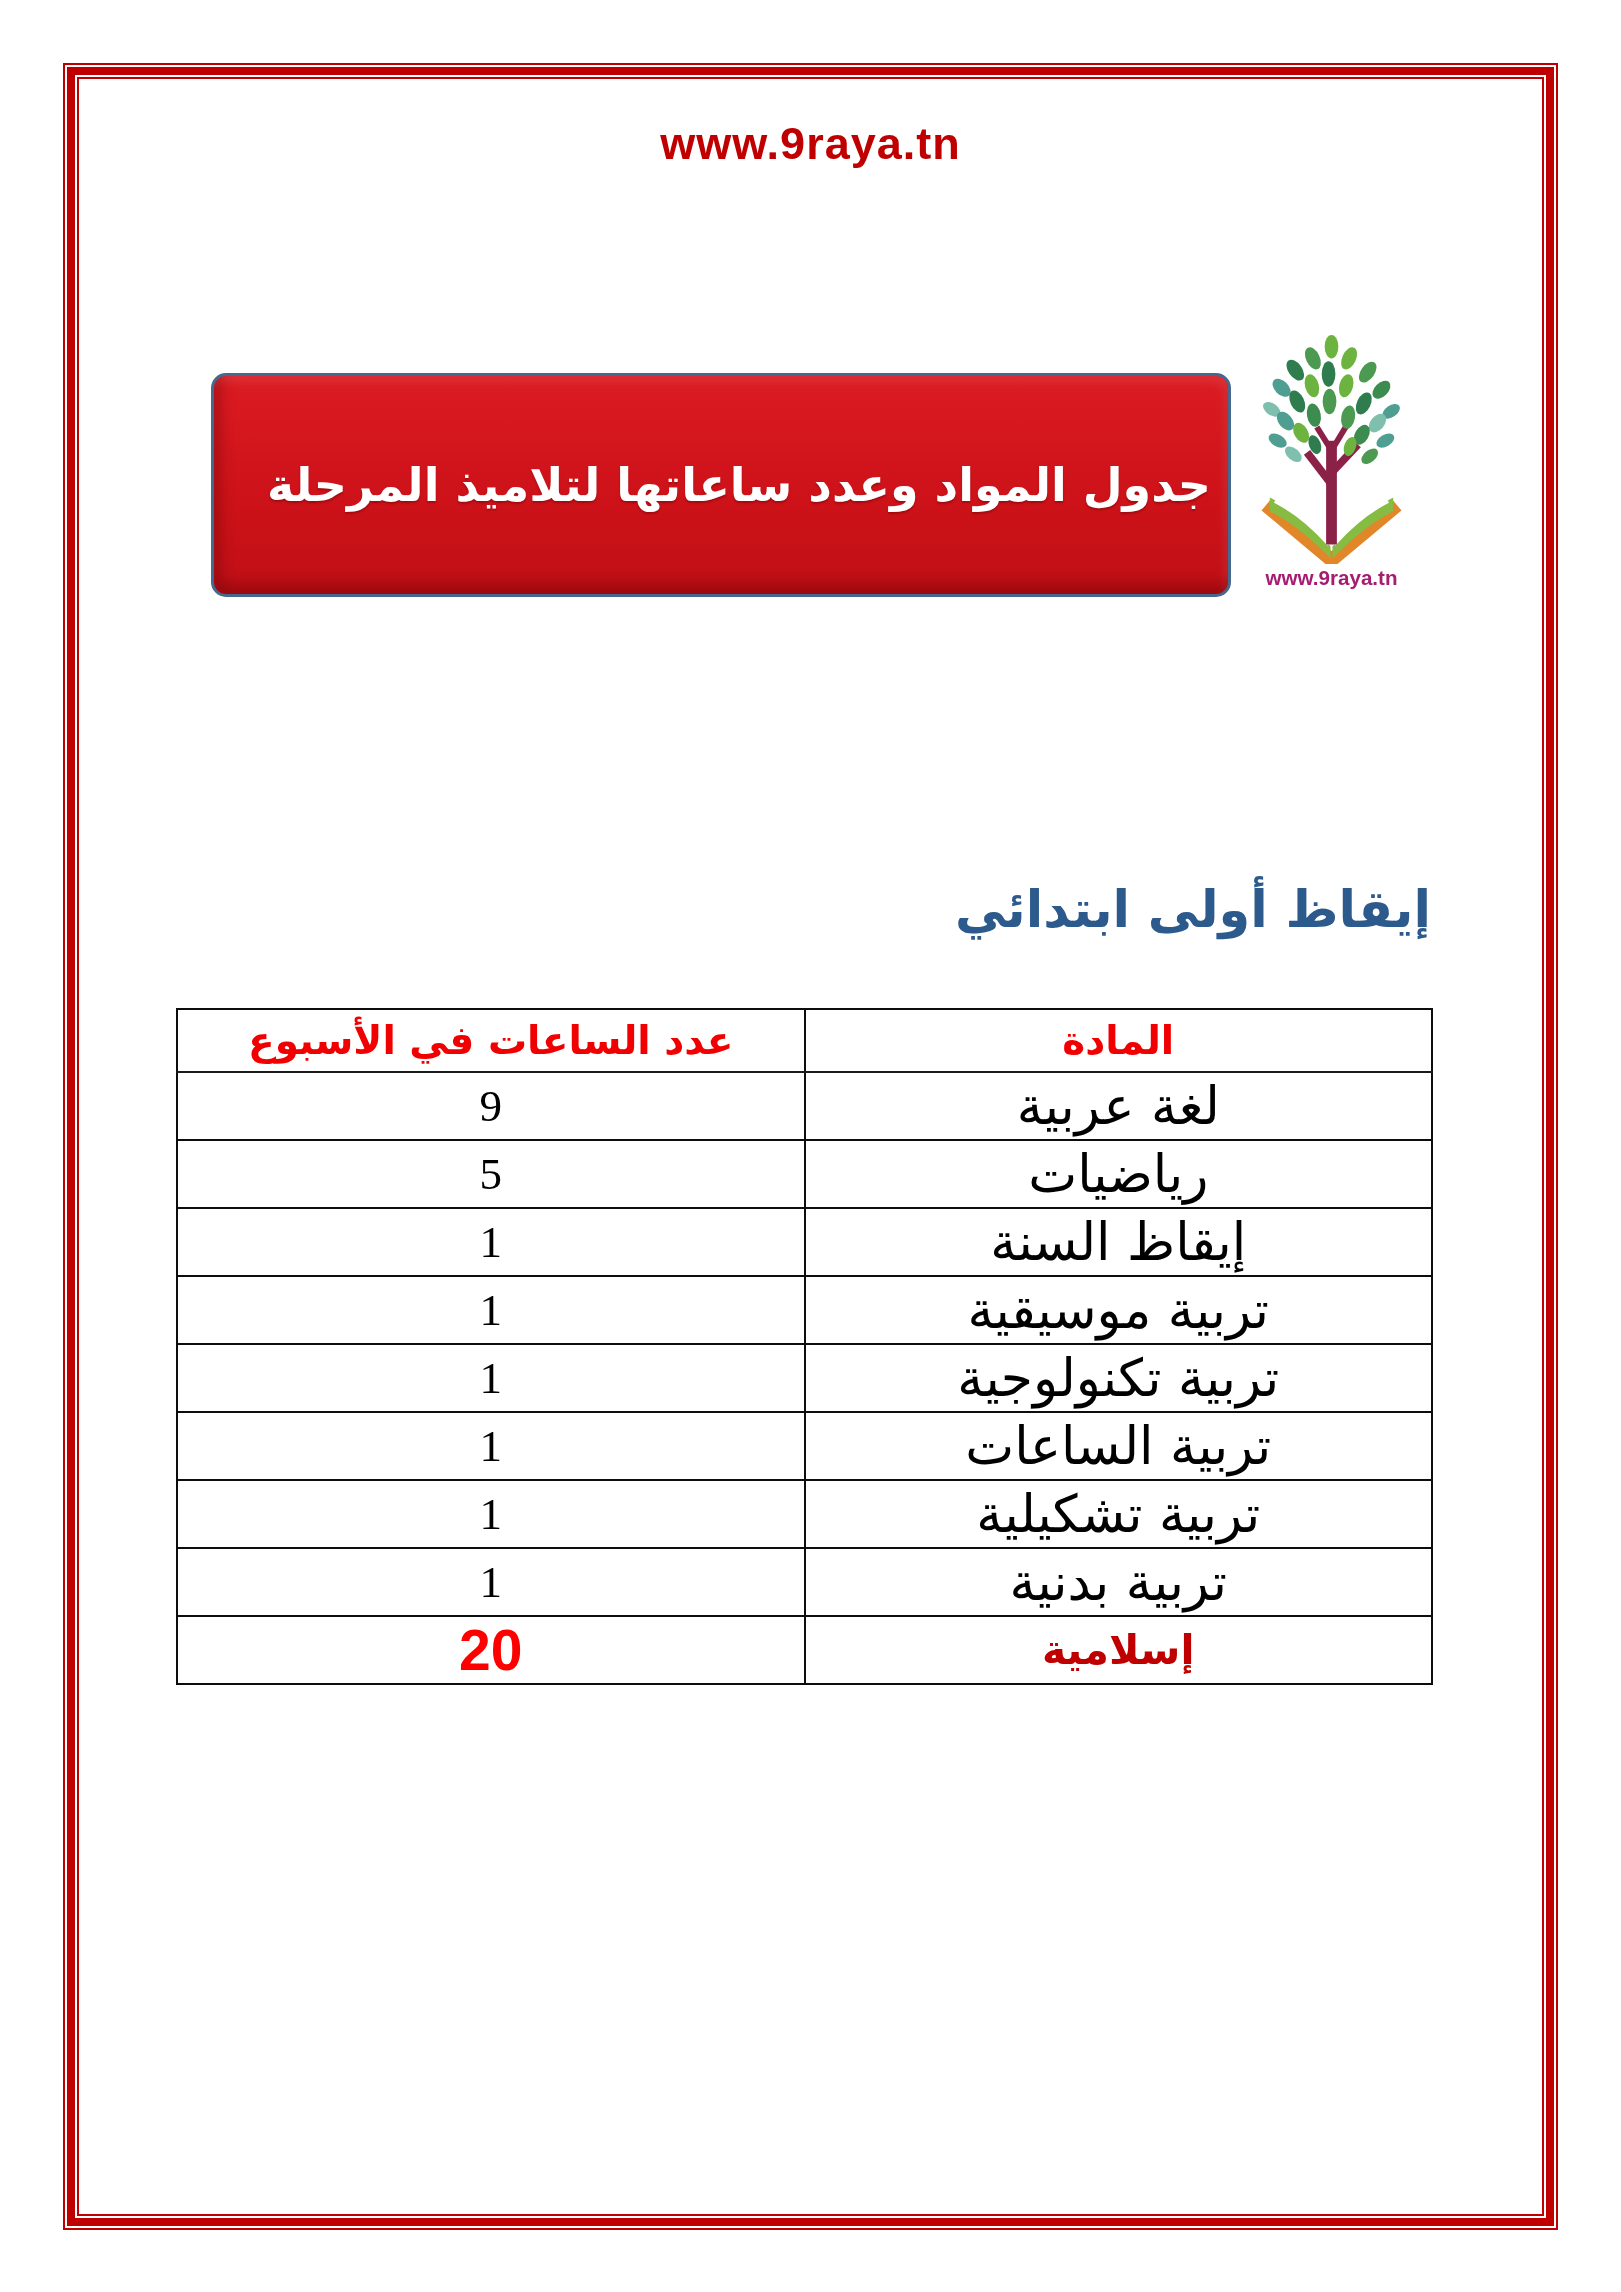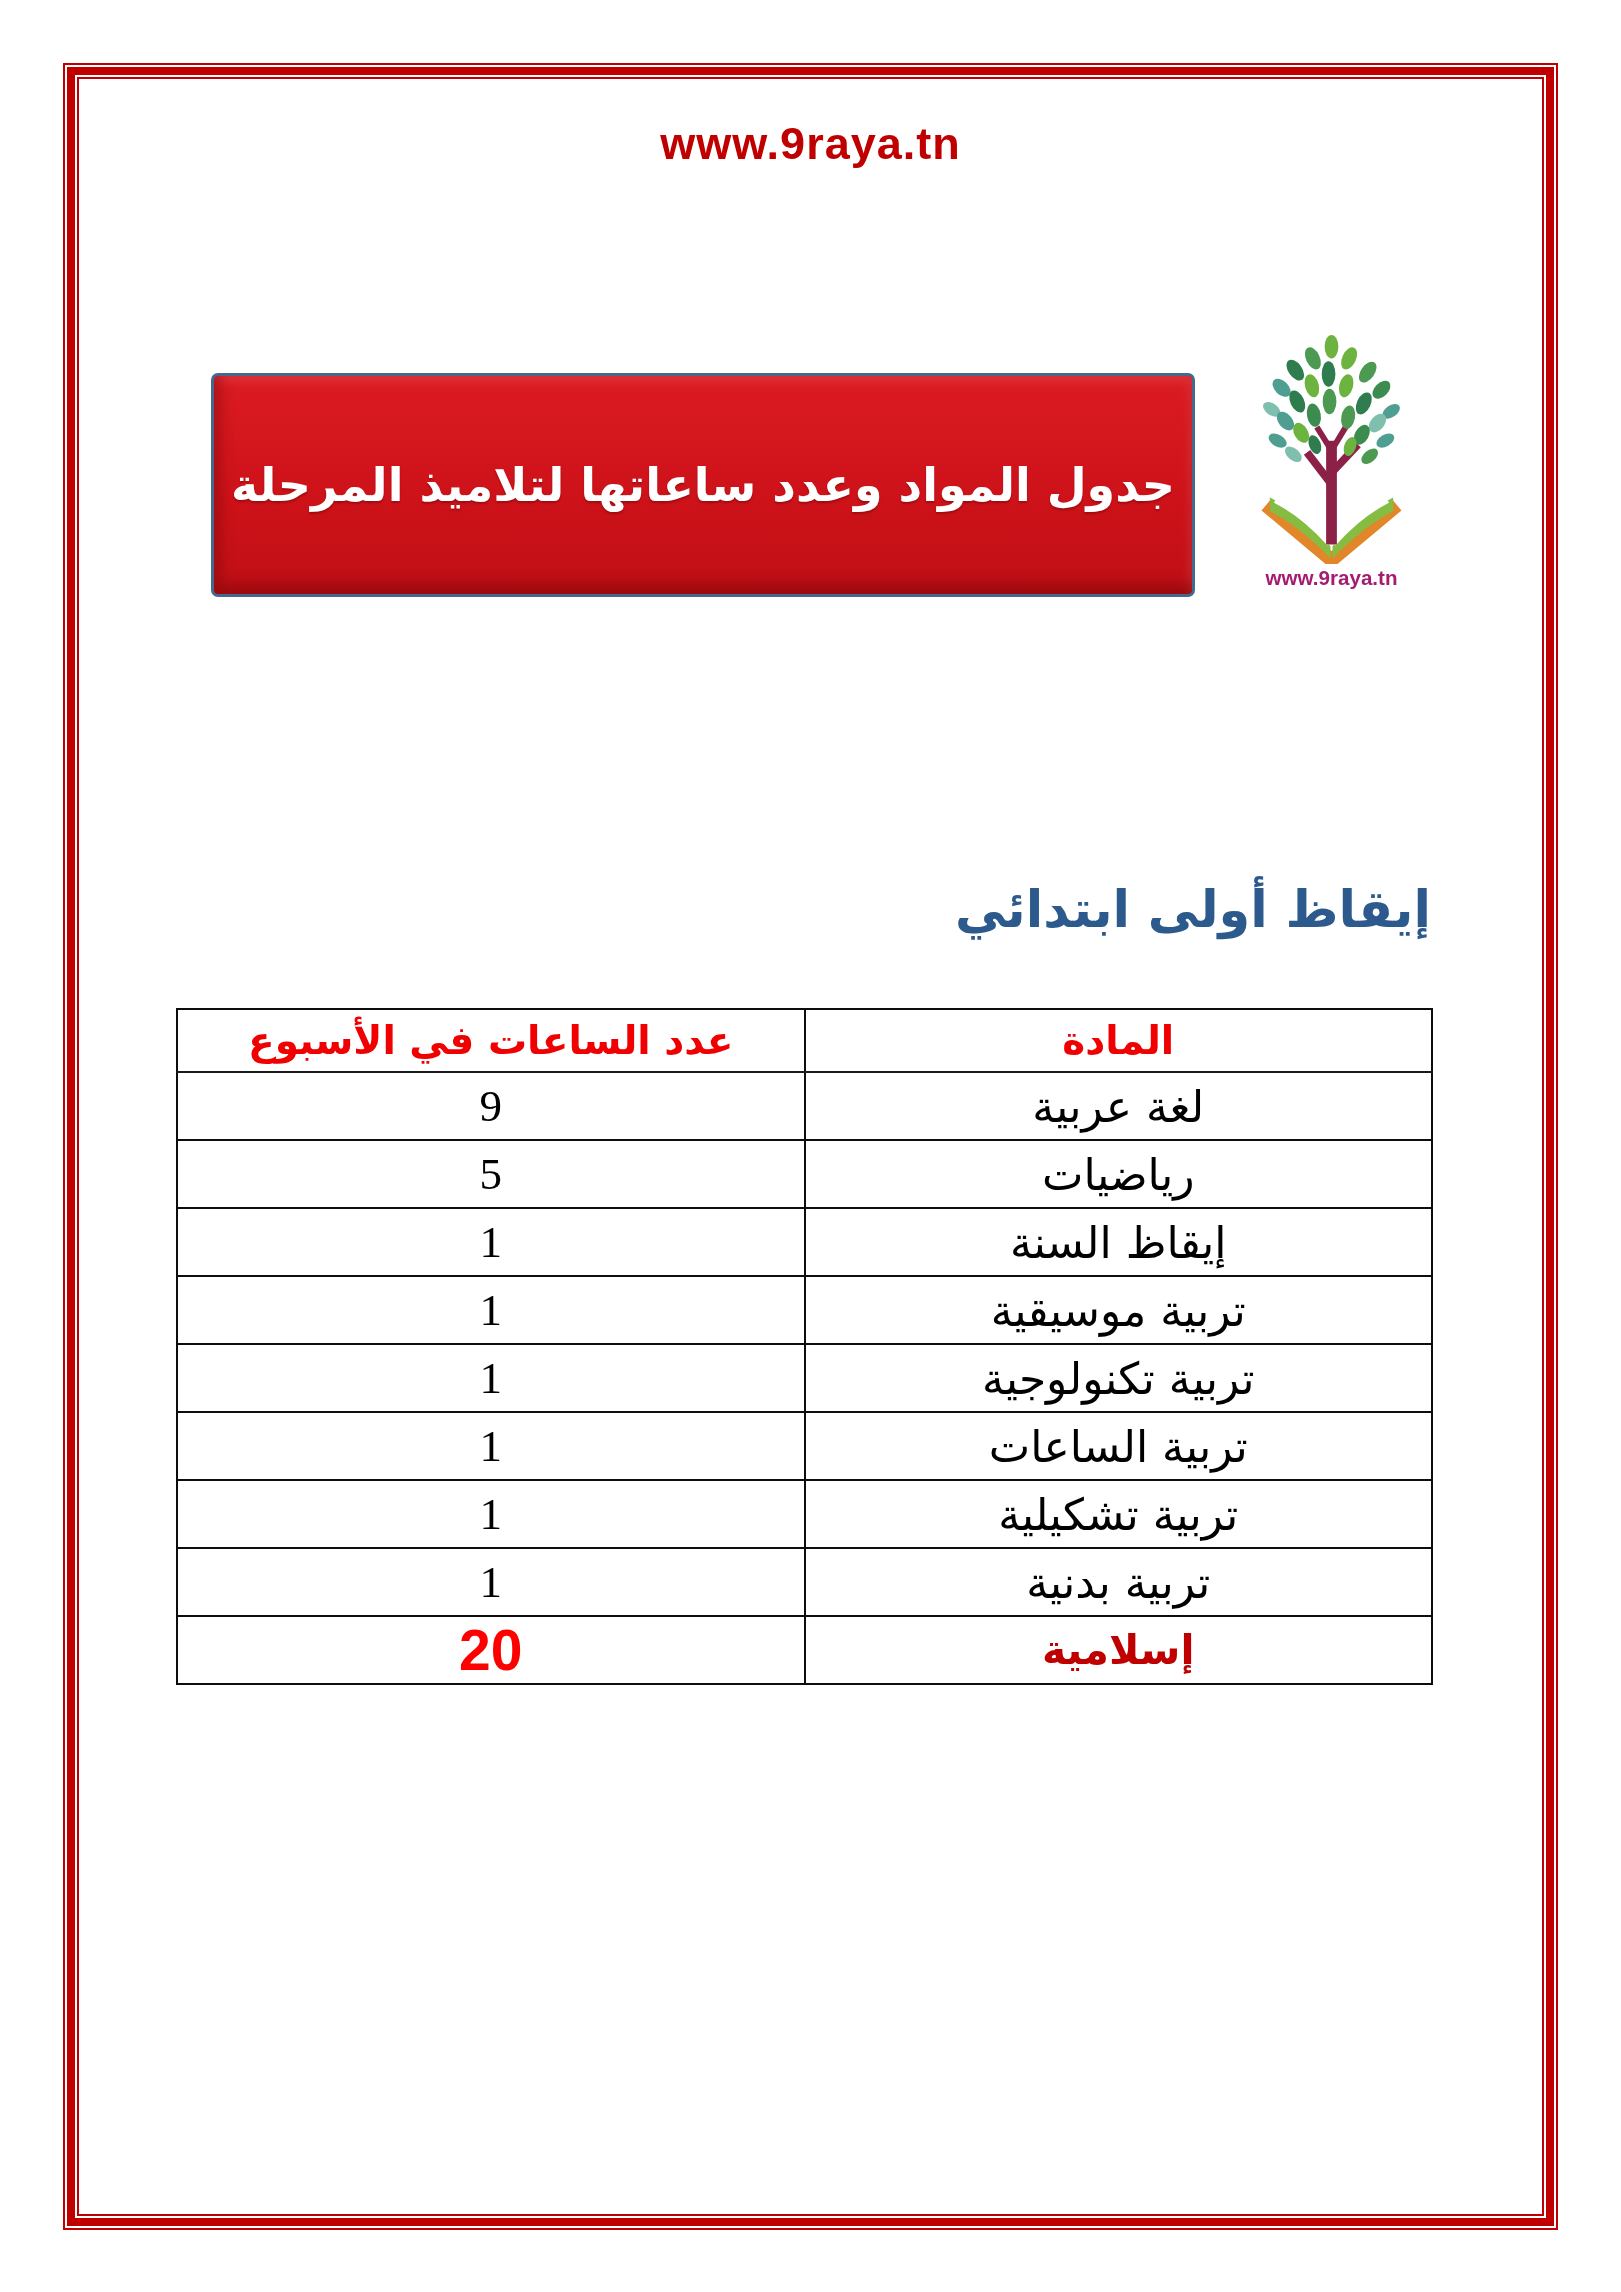--- a/index.html
+++ b/index.html
@@ -17,24 +17,24 @@
   .site-header{
     position:absolute;top:118px;left:0;width:100%;text-align:center;
     color:#C00000;font-size:45px;font-weight:bold;letter-spacing:1px;
     font-family:"Liberation Sans",sans-serif;
   }
 
   
   .banner{
     position:absolute;left:211px;top:373px;width:978px;height:218px;
     background:linear-gradient(180deg,#DB1B22 0%,#CE1219 55%,#C00F16 100%);
-    border:3.9px solid #45688E;border-radius:7px;
+    border:3.9px solid #45688E;border-radius:15px;
     box-shadow:inset 5.9px -9.8px 13.7px rgba(90,0,0,.38), inset -3.9px 5.9px 9.8px rgba(255,255,255,.10);
     display:flex;flex-direction:column;justify-content:center;align-items:center;
-    direction:rtl;text-align:center;
+    direction:rtl;text-align:center;padding-left:36px;
   }
   .banner-line{
     color:#ffffff;font-size:46px;font-weight:bold;line-height:90px;
     font-family:"DejaVu Sans",sans-serif;white-space:nowrap;
     text-shadow:0 2px 2px rgba(80,0,0,.35);
   }
 
   
   .logo{position:absolute;left:1253px;top:331px;width:157px;height:257px;text-align:center;}
   .logo svg{display:block;margin:0 auto;}
@@ -54,21 +54,21 @@
   table.subjects{
     position:absolute;left:176px;top:1008px;width:1257px;
     border-collapse:collapse;direction:rtl;table-layout:fixed;
   }
   table.subjects td,table.subjects th{
     border:2px solid #0d0d0d;text-align:center;vertical-align:middle;padding:0;
   }
   tr.hdr{height:63px;}
   tr.hdr th{border-bottom:2.9px solid #1a1a1a;color:#F00000;font-size:39px;font-weight:bold;}
   tr.row{height:68px;}
-  td.subject{font-size:44px;color:#000;}
+  td.subject{font-size:52px;color:#000;}
   td.hours{font-size:45px;color:#000;font-family:"Liberation Serif",serif;}
   tr.total{height:68px;}
   tr.total td.subject{color:#C00000;font-weight:bold;font-size:41px;border-top:2.9px solid #1a1a1a;}
   tr.total td.hours{color:#FF0000;font-weight:bold;font-size:57px;
     font-family:"Liberation Sans",sans-serif;border-top:2.9px solid #1a1a1a;}
 </style>
 </head>
 <body>
 
 <div class="frame-outer"></div>

